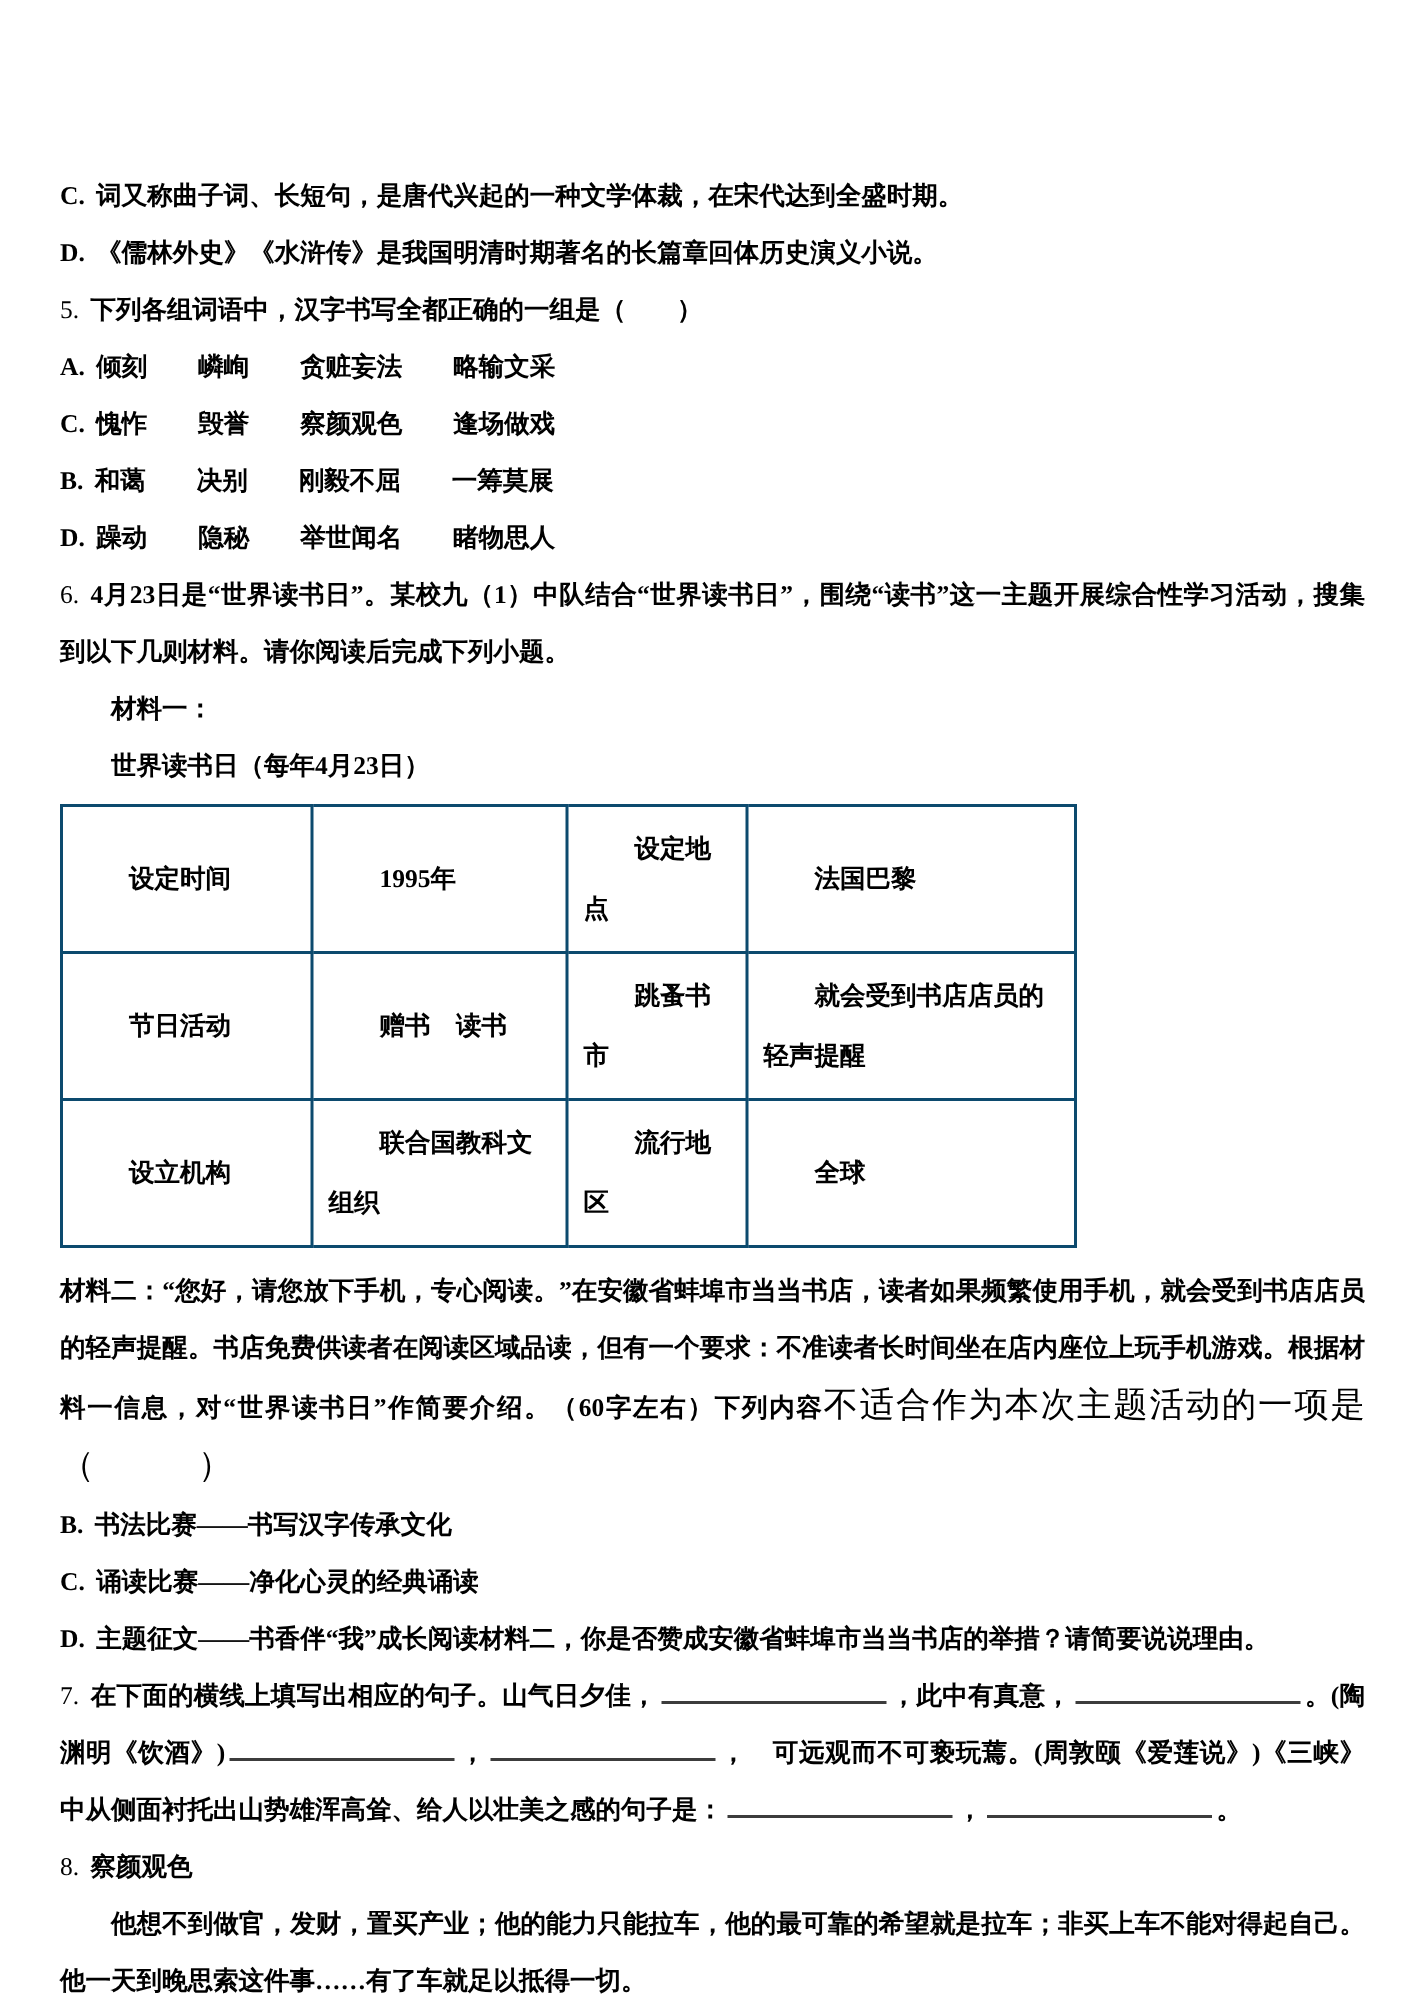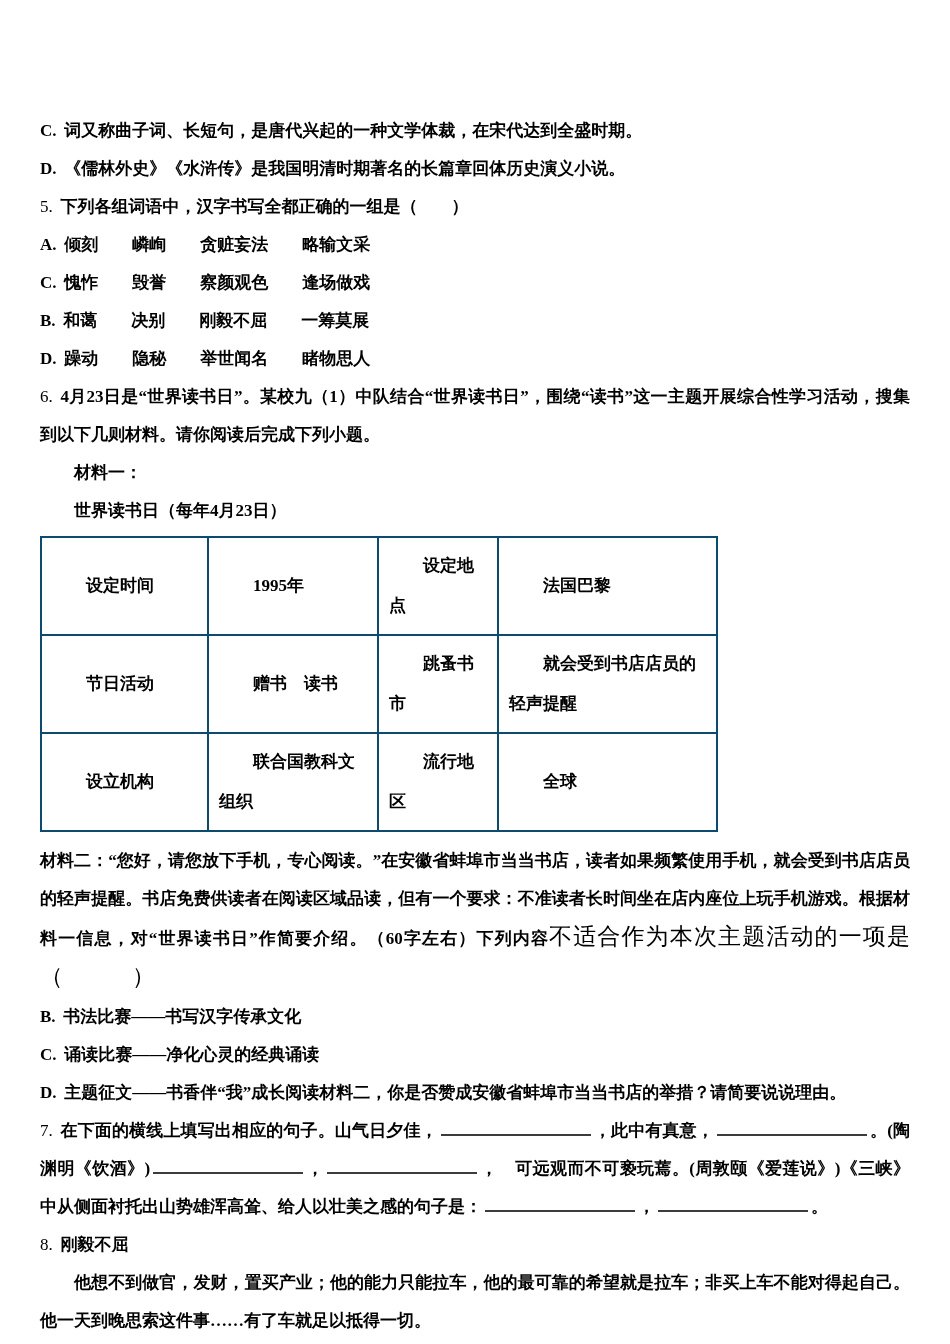--- a/index.html
+++ b/index.html
@@ -146,18 +146,18 @@
   </p>
   <p class="line">
     <span class="opt-label">D.</span><span>主题征文——书香伴“我”成长阅读材料二，你是否赞成安徽省蚌埠市当当书店的举措？请简要说说理由。</span>
   </p>
 
   <p class="line">
     <span class="qnum">7.</span><span>在下面的横线上填写出相应的句子。山气日夕佳，</span><span class="blank"></span><span>，此中有真意，</span><span class="blank"></span><span>。(陶渊明《饮酒》)</span><span class="blank"></span><span>，</span><span class="blank"></span><span>，　可远观而不可亵玩蔫。(周敦颐《爱莲说》)《三峡》中从侧面衬托出山势雄浑高耸、给人以壮美之感的句子是：</span><span class="blank"></span><span>，</span><span class="blank"></span><span>。</span>
   </p>
 
   <p class="line">
-    <span class="qnum">8.</span><span>刚毅不屈</span>
+    <span class="qnum">8.</span><span>察颜观色</span>
   </p>
   <p class="line indent">他想不到做官，发财，置买产业；他的能力只能拉车，他的最可靠的希望就是拉车；非买上车不能对得起自己。他一天到晚思索这件事……有了车就足以抵得一切。</p>
   <p class="line">读上面文字，完成下面两小题。</p>
 
 </div>
 
 </body></html>

